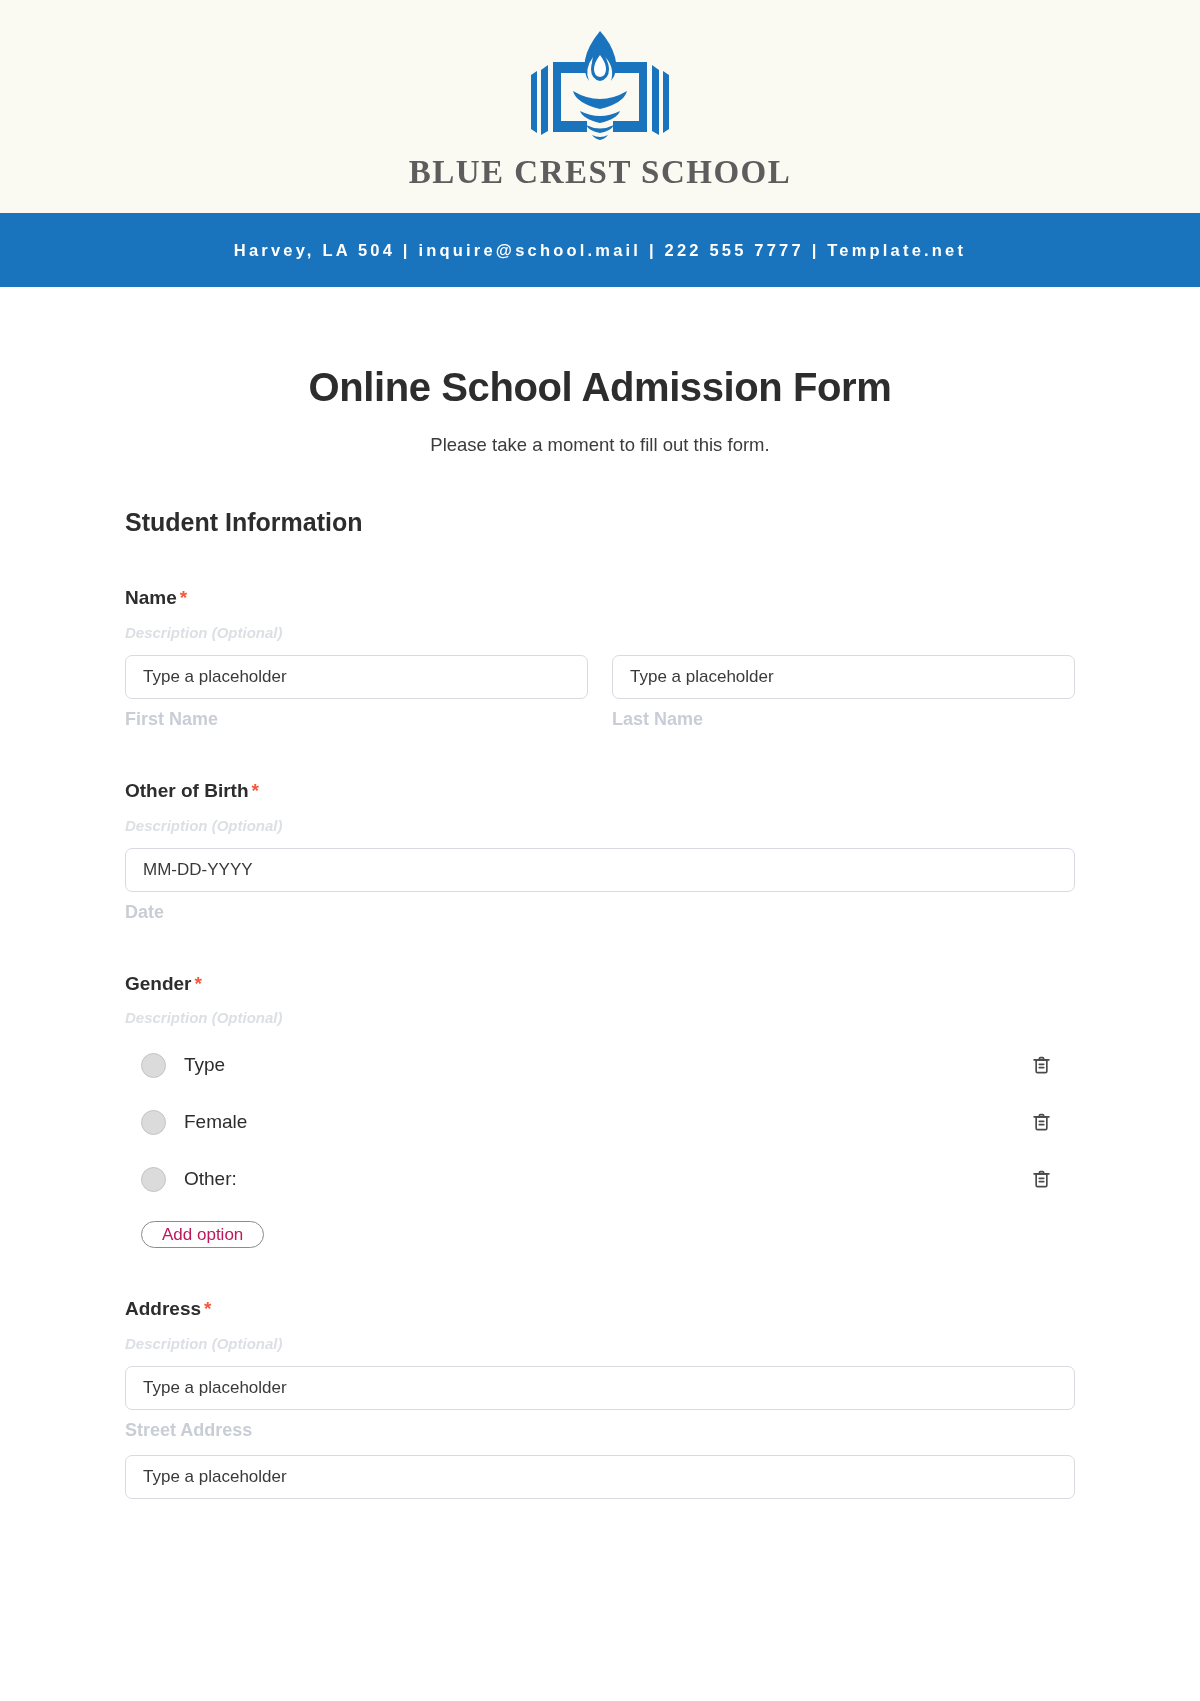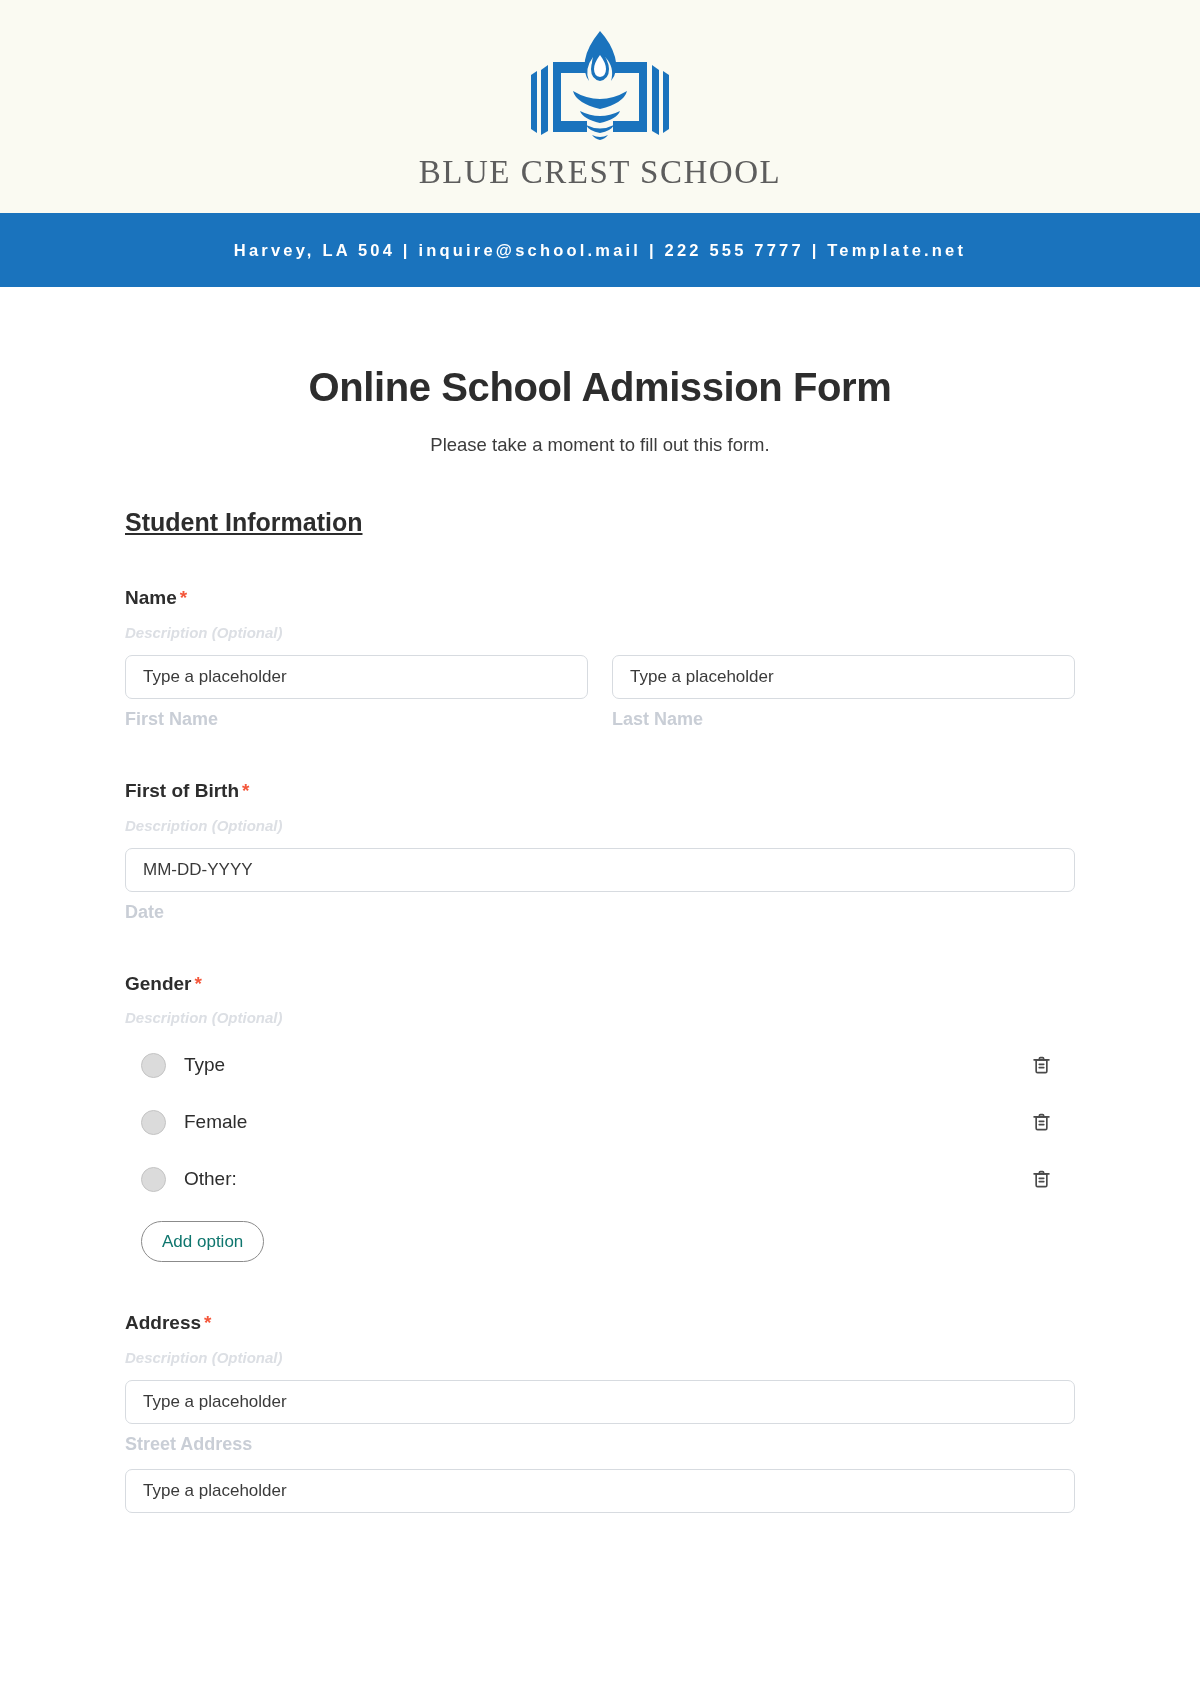--- a/index.html
+++ b/index.html
@@ -29,21 +29,21 @@
     align-items: center;
     height: 120px;
   }
   .logo-wrap svg { display: block; }
   .school-name {
     margin-top: 6px;
     font-family: "Liberation Serif", serif;
     font-size: 33px;
     letter-spacing: 1.5px;
     color: #5d5d5d;
-    font-weight: 400;
+    font-weight: 700;
   }
 
   
   .contact-bar {
     background: #1a73bd;
     height: 74px;
     display: flex;
     align-items: center;
     justify-content: center;
   }
@@ -72,21 +72,20 @@
     font-size: 18.5px;
     color: #3c3c3c;
     margin: 24px 0 0 0;
     font-weight: 400;
   }
   .section-heading {
     font-size: 25px;
     font-weight: 700;
     color: #2d2d2d;
     margin: 52px 0 0 0;
-    text-decoration: underline;
   }
 
   .field-block { margin-top: 50px; }
 
   .field-label {
     font-size: 19px;
     font-weight: 700;
     color: #2d2d2d;
     margin: 0;
     line-height: 1.2;
@@ -171,24 +170,24 @@
     margin-right: 21px;
   }
 
   .add-option-btn {
     margin-top: 6px;
     margin-left: 16px;
     display: inline-block;
     border: 1px solid #8b8b8b;
     border-radius: 999px;
     background: #ffffff;
-    color: #0f766e;
+    color: #be185d;
     font-family: "Liberation Sans", sans-serif;
     font-size: 17px;
-    padding: 11px 20px;
+    padding: 4px 20px;
     cursor: pointer;
     line-height: 1;
   }
 </style>
 </head>
 <body>
 
 <header class="letterhead">
   <div class="logo-wrap">
     <svg width="150" height="118" viewBox="0 0 150 118" aria-hidden="true">
@@ -241,21 +240,21 @@
       </div>
       <div class="input-col">
         <input class="txt-input" type="text" value="Type a placeholder" style="">
         <div class="sub-label">Last Name</div>
       </div>
     </div>
   </section>
 
   <section class="field-block">
     <div class="field-label">
-      <span>First of Birth</span><span class="req-star">*</span>
+      <span>Other of Birth</span><span class="req-star">*</span>
     </div>
     <div class="field-desc">Description (Optional)</div>
     <div class="inputs-row">
       <div class="input-col">
         <input class="txt-input" type="text" value="MM-DD-YYYY" style="">
         <div class="sub-label">Date</div>
       </div>
     </div>
   </section>
 

